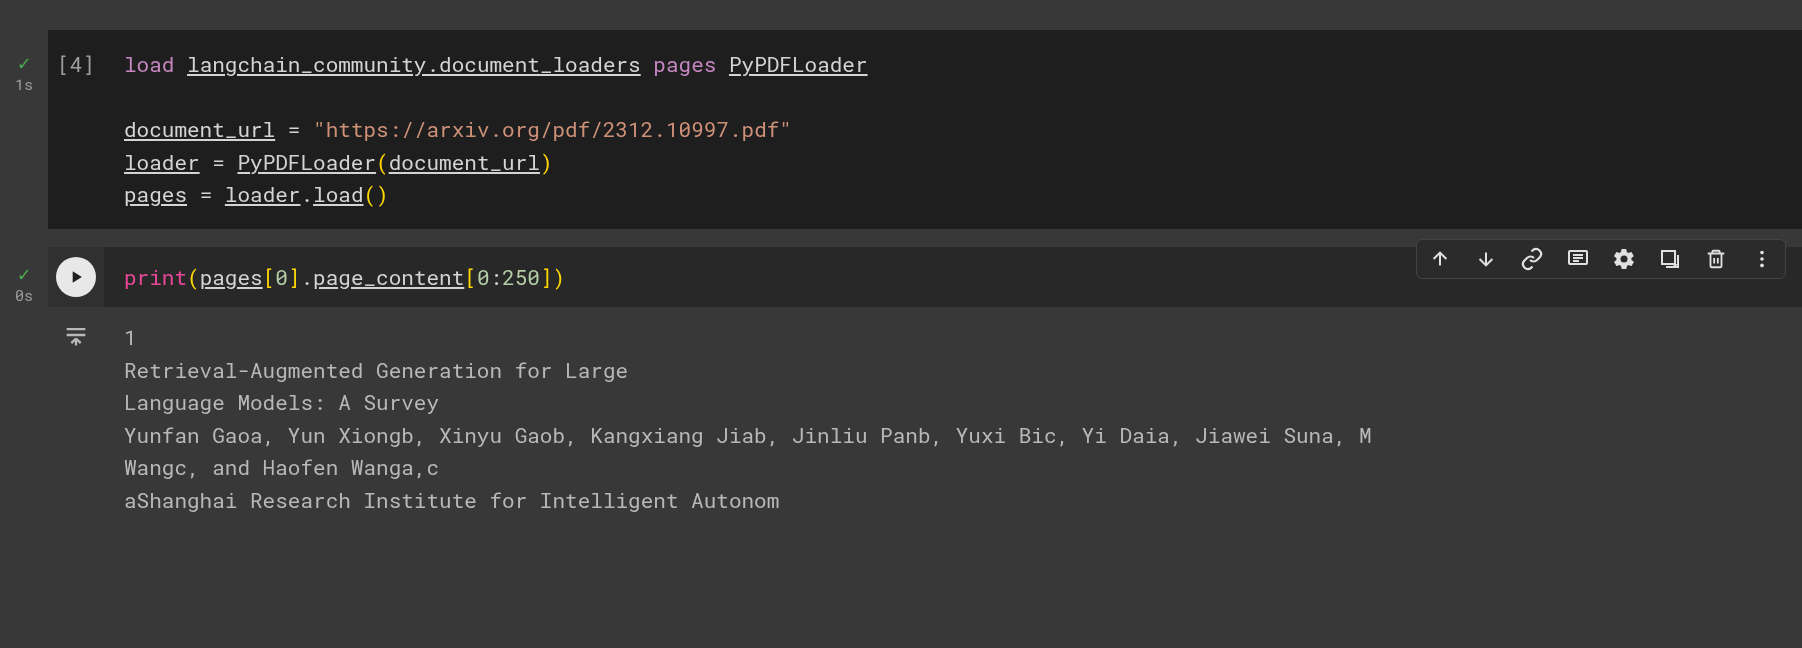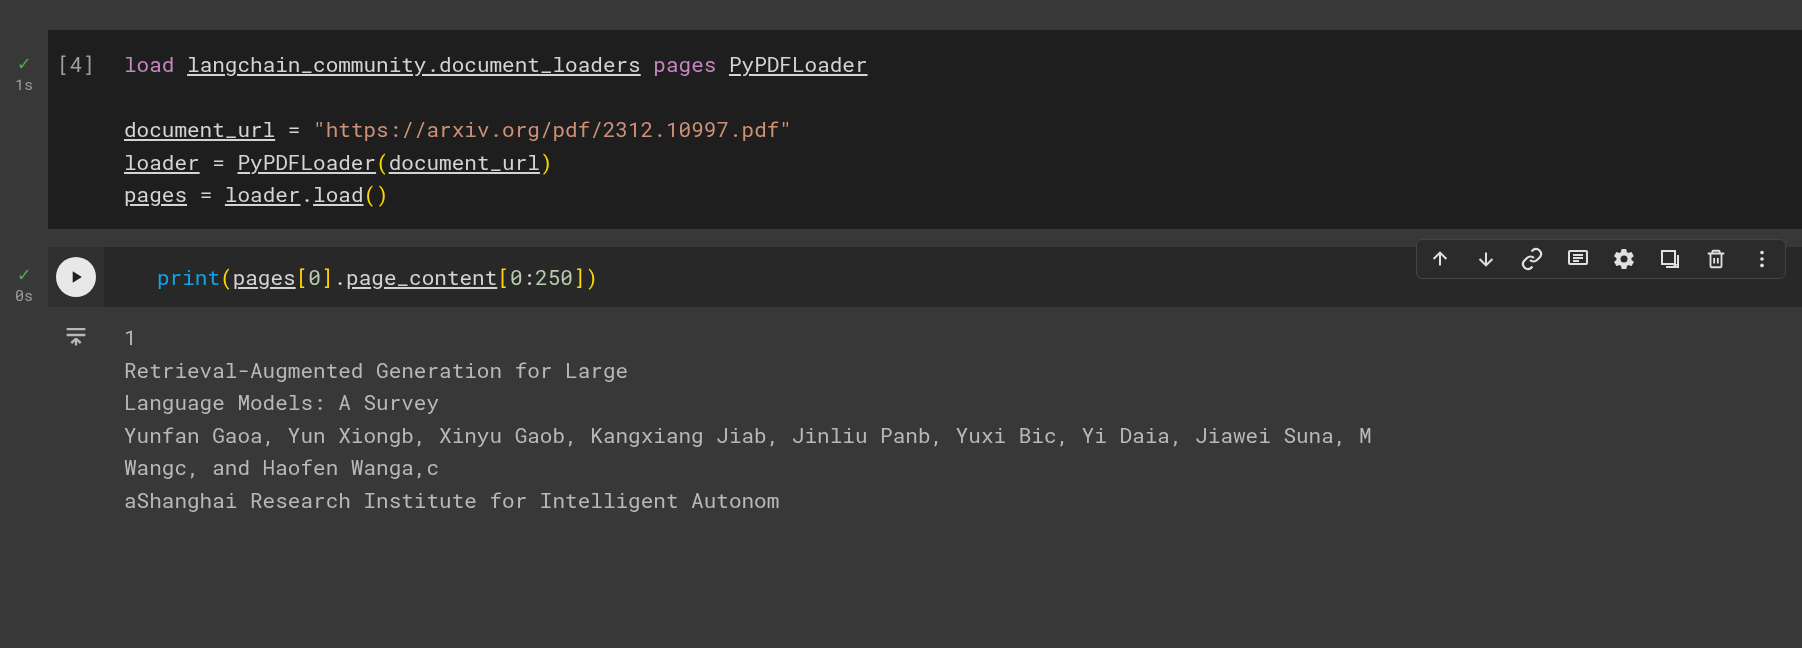--- a/index.html
+++ b/index.html
@@ -118,21 +118,21 @@
     padding: 14px 20px 20px 20px;
     color: #b8b8b8;
     line-height: 1.55;
     white-space: pre;
     overflow: hidden;
   }
   
   .kw { color: #c586c0; }
   .str { color: #ce9178; }
   .url-str { color: #ce9178; }
-  .fn { color: #0ea5e9; margin-left: 33px; }
+  .fn { color: #ec4899; }
   .num { color: #b5cea8; }
   .id { color: #d4d4d4; text-decoration: underline; }
   .dot { color: #d4d4d4; }
   .punc { color: #d4d4d4; }
   .paren { color: #ffd700; }
   .bracket { color: #ffd700; }
   .op { color: #d4d4d4; }
 
   
   .cell-toolbar {

